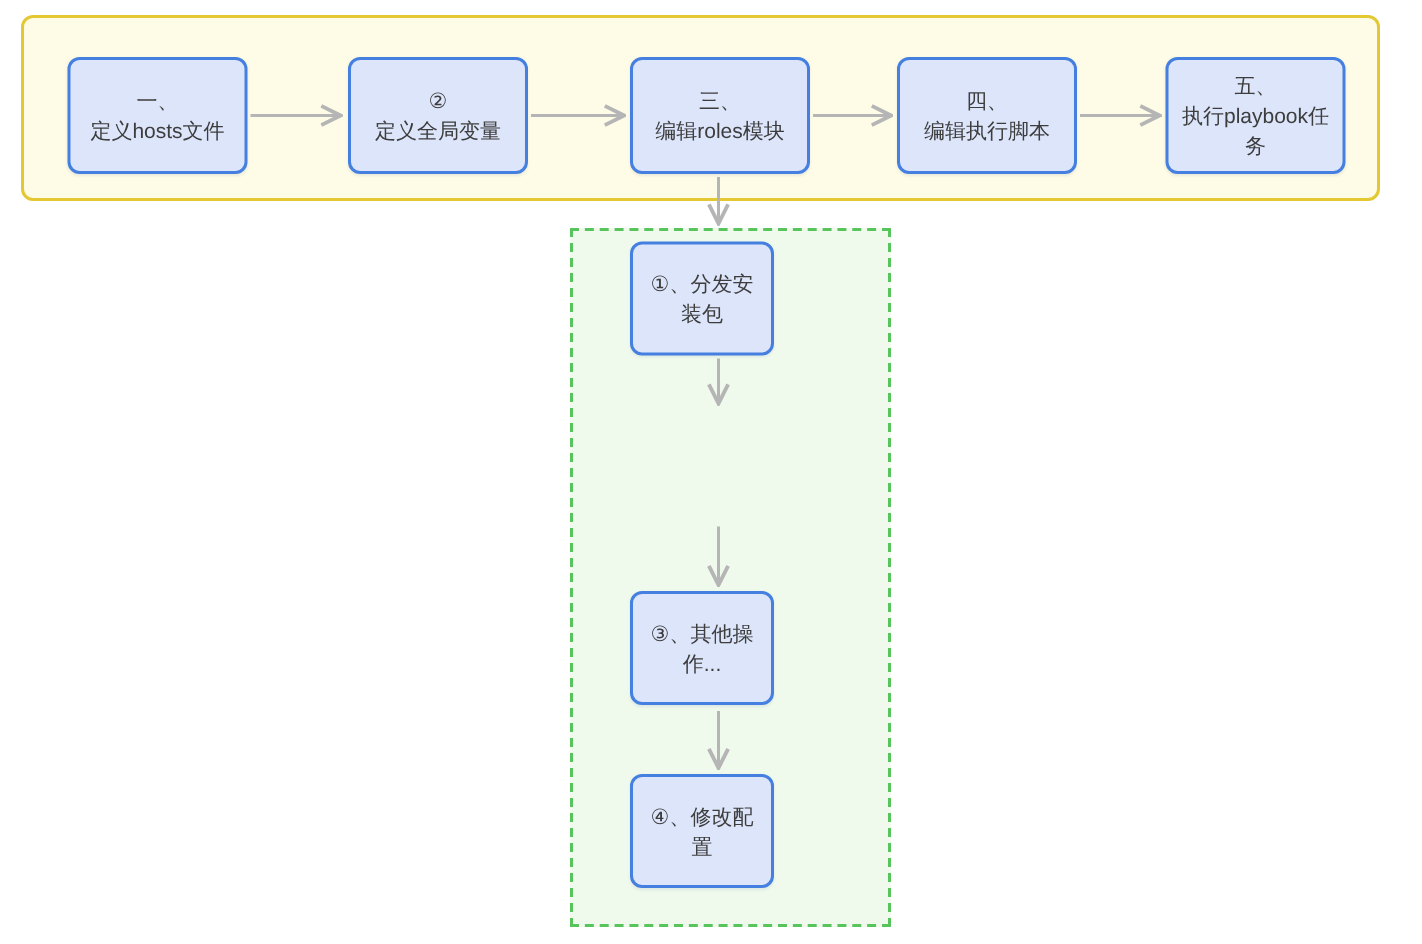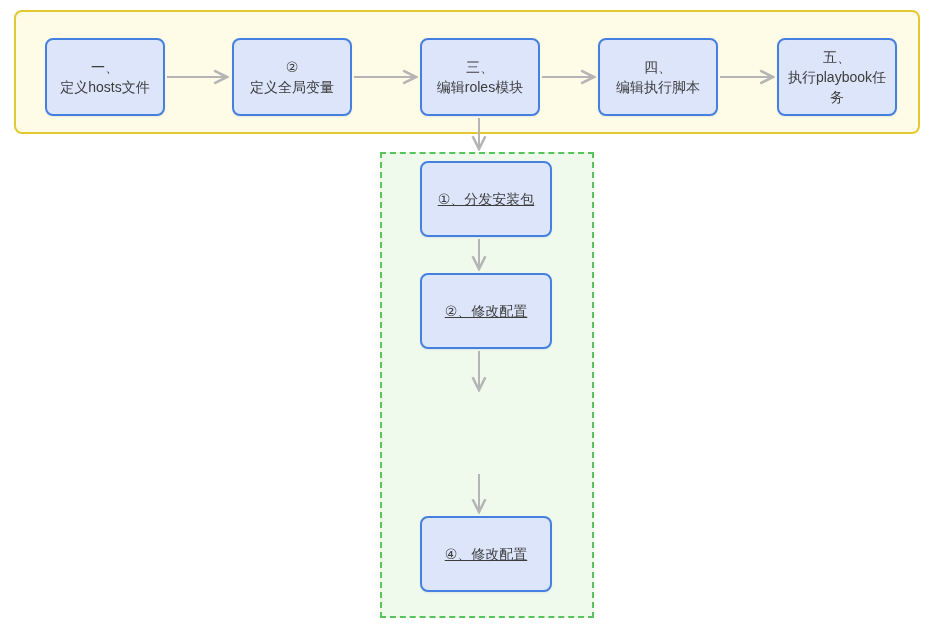--- a/index.html
+++ b/index.html
@@ -63,23 +63,22 @@
     padding: 4px 6px;
     box-shadow: 0 1px 2px rgba(60,80,140,0.10);
   }
   .node.main {
     top: 38px;
     width: 120px;
     height: 78px;
   }
   .node.sub {
     left: 420px;
-    width: 132px;
+    width: 96px;
     height: 76px;
-    text-decoration: underline;
   }
   svg.arrows {
     position: absolute;
     left: 0;
     top: 0;
     width: 948px;
     height: 629px;
     pointer-events: none;
   }
   svg.arrows line {
@@ -127,18 +126,18 @@
 编辑roles模块</div>
 
   <div class="node main" style="left:598px">四、
 编辑执行脚本</div>
 
   <div class="node main" style="left:777px">五、
 执行playbook任务</div>
 
   <div class="node sub" style="top:161px">①、分发安装包</div>
 
-  <div class="node sub" style="top:273px">②、修改配置</div>
 
+  <div class="node sub" style="top:394px">③、其他操作...</div>
 
   <div class="node sub" style="top:516px">④、修改配置</div>
 
 </div>
 
 </body></html>

